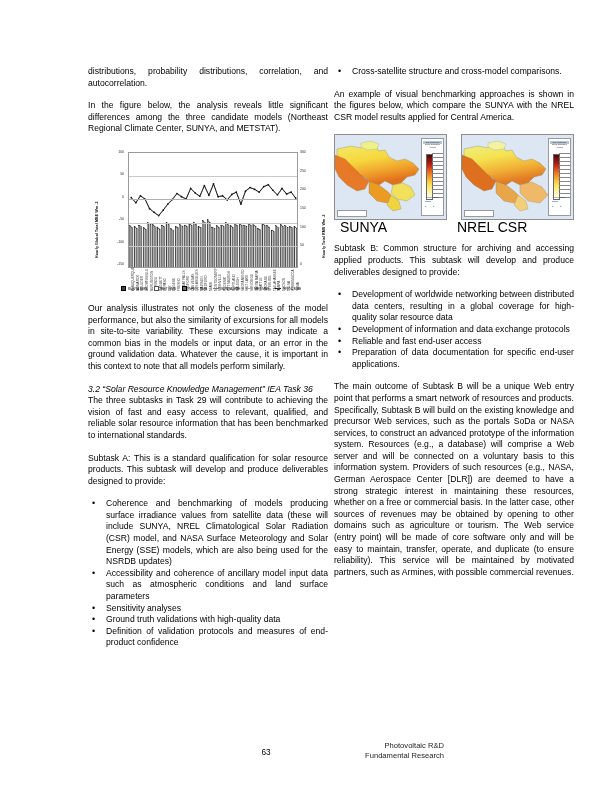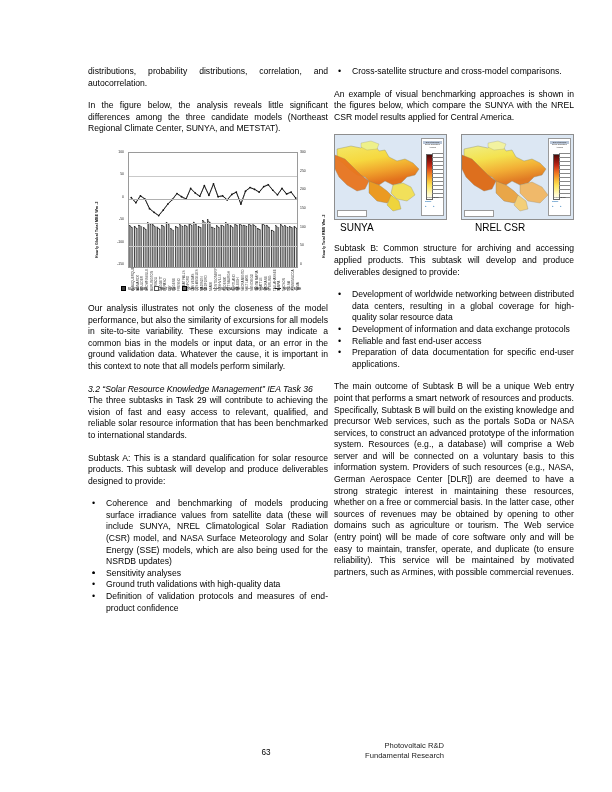--- a/index.html
+++ b/index.html
@@ -244,25 +244,25 @@
     box-sizing: border-box;
   }
   .cap-row {
     position: relative;
     width: 240px;
     height: 14px;
     margin-top: 2px;
   }
   .cap {
     position: absolute;
-    font-size: 10px;
+    font-size: 14px;
     line-height: 11.6px;
   }
   .cap-a { left: 6px; }
-  .cap-b { left: 141px; }
+  .cap-b { left: 123px; }
 
   
   .page-num {
     position: absolute;
     left: 0; right: 0;
     top: 748px;
     text-align: center;
     font-size: 8.2px;
   }
   .footer-right {
@@ -541,21 +541,21 @@
     <p class="body">Our analysis illustrates not only the closeness of the model performance, but also the similarity of excursions for all models in site-to-site variability. These excursions may indicate a common bias in the models or input data, or an error in the ground validation data. Whatever the cause, it is important in this context to note that all models perform similarly.</p>
 
     <p class="head-italic">3.2 “Solar Resource Knowledge Management” IEA Task 36</p>
 
     <p class="body">The three subtasks in Task 29 will contribute to achieving the vision of fast and easy access to relevant, qualified, and reliable solar resource information that has been benchmarked to international standards.</p>
 
     <p class="body">Subtask A: This is a standard qualification for solar resource products. This subtask will develop and produce deliverables designed to provide:</p>
 
     <ul class="bullets" id="subtask-a-list">
         <li><span class="bul">•</span><span>Coherence and benchmarking of models producing surface irradiance values from satellite data (these will include SUNYA, NREL Climatological Solar Radiation (CSR) model, and NASA Surface Meteorology and Solar Energy (SSE) models, which are also being used for the NSRDB updates)</span></li>
-        <li><span class="bul">•</span></li>
+        <li><span class="bul">•</span><span>Accessibility and coherence of ancillary model input data such as atmospheric conditions and land surface parameters</span></li>
         <li><span class="bul">•</span><span>Sensitivity analyses</span></li>
         <li><span class="bul">•</span><span>Ground truth validations with high-quality data</span></li>
         <li><span class="bul">•</span><span>Definition of validation protocols and measures of end-product confidence</span></li>
       </ul>
   </div>
 
   <div class="col col-right">
 
     <ul class="bullets">
       <li>

